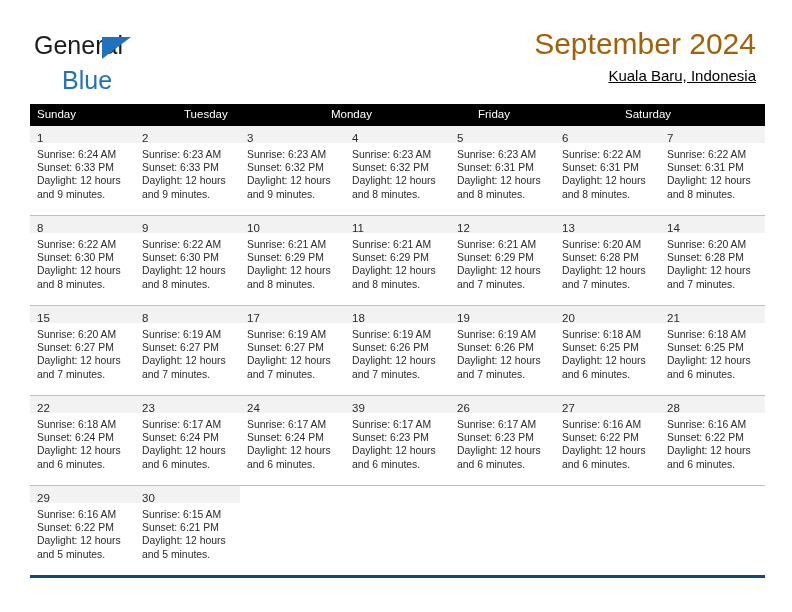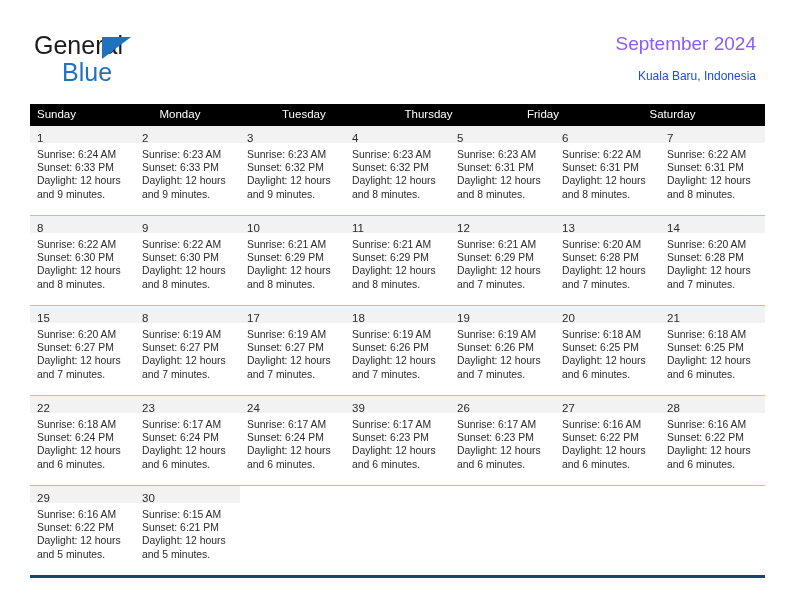--- a/index.html
+++ b/index.html
@@ -45,21 +45,21 @@
     left: 0;
     top: 0;
     font-size: 25px;
     letter-spacing: 0px;
     color: #1c1c1c;
     font-family: "Liberation Sans", sans-serif;
   }
   .brand-blue {
     position: absolute;
     left: 28px;
-    top: 27px;
+    top: 35px;
     font-size: 25px;
     color: #1f72bd;
     font-family: "Liberation Sans", sans-serif;
   }
   .brand-flag {
     position: absolute;
     left: 68px;
     top: 4px;
     width: 0;
     height: 0;
@@ -67,34 +67,35 @@
     border-bottom: 22px solid transparent;
   }
 
   .title-block {
     position: absolute;
     right: 36px;
     top: 28px;
     text-align: right;
   }
   .cal-title {
-    font-size: 19px;
+    font-size: 30px;
     font-weight: normal;
-    color: #8b5cf6;
+    color: #a16207;
     line-height: 32px;
     white-space: nowrap;
     text-align: right;
   }
   .cal-subtitle {
-    font-size: 12px;
+    font-size: 15px;
     font-weight: normal;
-    color: #1d4ed8;
+    color: #000000;
     line-height: 20px;
     margin-top: 6px;
     white-space: nowrap;
+    text-decoration: underline;
   }
 
   
   .calendar {
     position: absolute;
     left: 30px;
     top: 104px;
     width: 735px;
   }
 
@@ -172,23 +173,22 @@
       <div class="cal-title">September 2024</div>
       <div class="cal-subtitle">Kuala Baru, Indonesia</div>
     </div>
 
   </div>
 
   <div class="calendar">
 
     <div class="dow-row">
       <div class="dow-cell">Sunday</div>
+      <div class="dow-cell">Tuesday</div>
       <div class="dow-cell">Monday</div>
-      <div class="dow-cell">Tuesday</div>
-      <div class="dow-cell">Thursday</div>
       <div class="dow-cell">Friday</div>
       <div class="dow-cell">Saturday</div>
     </div>
 
     <div class="week-row">
       <div class="day-cell">
         <div class="daynum-bar"><span class="daynum">1</span></div>
         <div class="day-body">
           <div class="day-line">Sunrise: 6:24 AM</div>
           <div class="day-line">Sunset: 6:33 PM</div>

